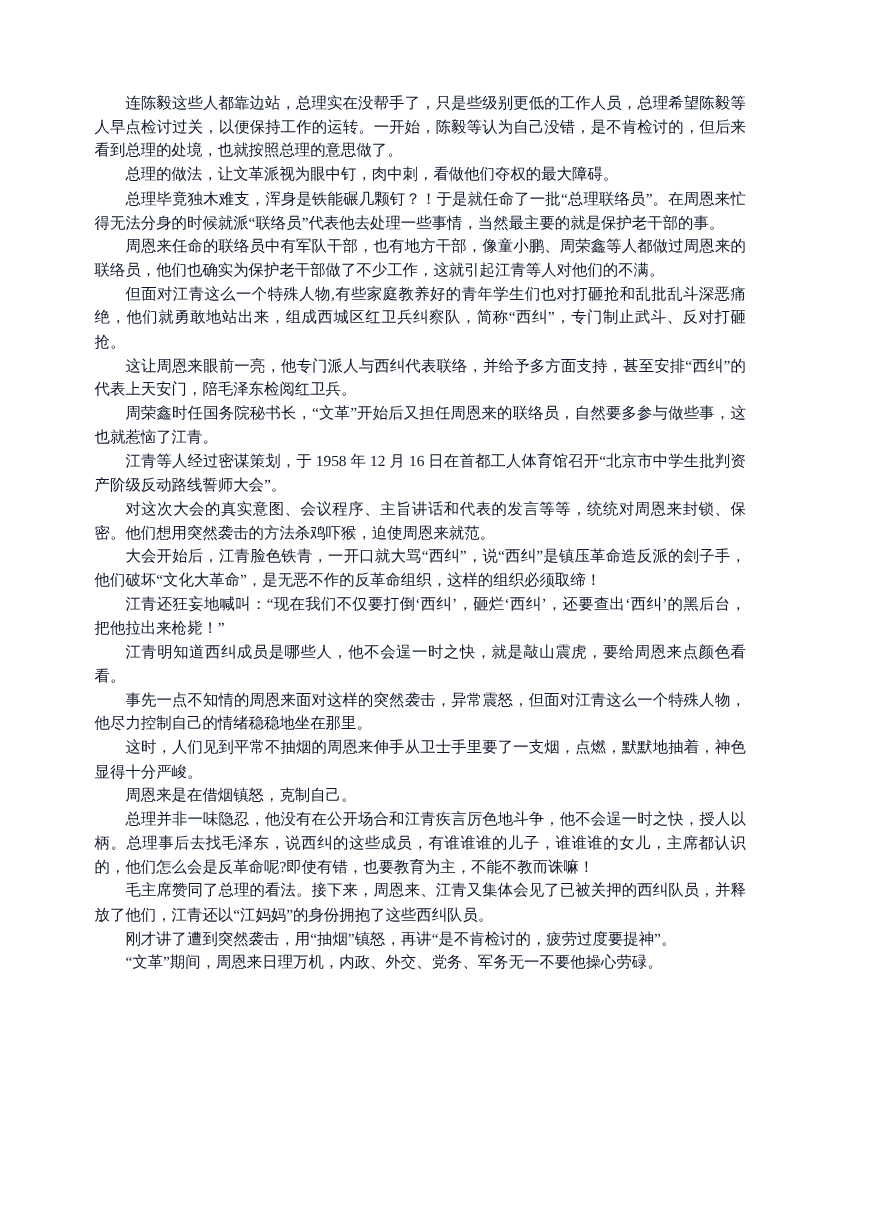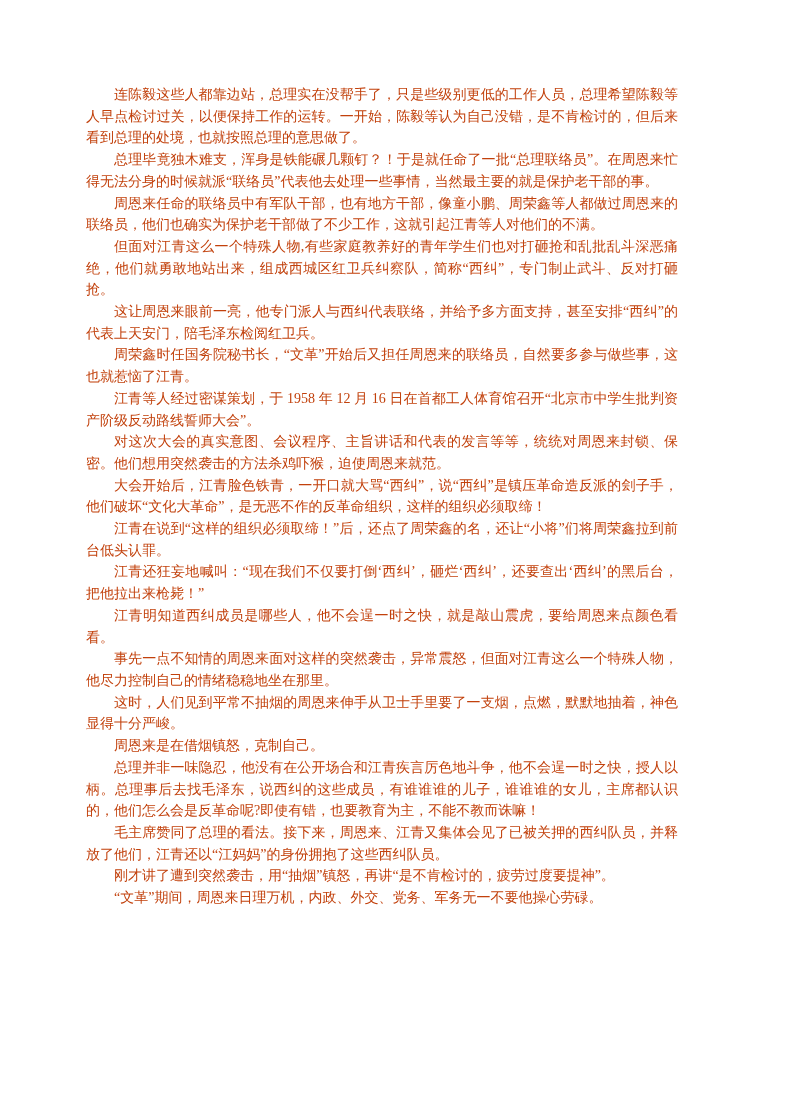--- a/index.html
+++ b/index.html
@@ -28,42 +28,42 @@
     top: 84px;
     width: 592px;
     color: #000000;
   }
   .doc-content p {
     margin: 0;
     padding: 0;
     font-family: "Liberation Serif", serif;
     font-size: 14px;
     line-height: 21.7px;
-    color: #c2410c;
+    color: #0f172a;
     text-align: justify;
     text-justify: inter-ideograph;
     text-indent: 2em;
     word-break: break-all;
   }
 </style>
 </head>
 <body>
 
 <div class="doc-page">
   <div class="doc-content">
     <p>连陈毅这些人都靠边站，总理实在没帮手了，只是些级别更低的工作人员，总理希望陈毅等人早点检讨过关，以便保持工作的运转。一开始，陈毅等认为自己没错，是不肯检讨的，但后来看到总理的处境，也就按照总理的意思做了。</p>
+    <p>总理的做法，让文革派视为眼中钉，肉中刺，看做他们夺权的最大障碍。</p>
     <p>总理毕竟独木难支，浑身是铁能碾几颗钉？！于是就任命了一批“总理联络员”。在周恩来忙得无法分身的时候就派“联络员”代表他去处理一些事情，当然最主要的就是保护老干部的事。</p>
     <p>周恩来任命的联络员中有军队干部，也有地方干部，像童小鹏、周荣鑫等人都做过周恩来的联络员，他们也确实为保护老干部做了不少工作，这就引起江青等人对他们的不满。</p>
     <p>但面对江青这么一个特殊人物,有些家庭教养好的青年学生们也对打砸抢和乱批乱斗深恶痛绝，他们就勇敢地站出来，组成西城区红卫兵纠察队，简称“西纠”，专门制止武斗、反对打砸抢。</p>
     <p>这让周恩来眼前一亮，他专门派人与西纠代表联络，并给予多方面支持，甚至安排“西纠”的代表上天安门，陪毛泽东检阅红卫兵。</p>
     <p>周荣鑫时任国务院秘书长，“文革”开始后又担任周恩来的联络员，自然要多参与做些事，这也就惹恼了江青。</p>
     <p>江青等人经过密谋策划，于 1958 年 12 月 16 日在首都工人体育馆召开“北京市中学生批判资产阶级反动路线誓师大会”。</p>
     <p>对这次大会的真实意图、会议程序、主旨讲话和代表的发言等等，统统对周恩来封锁、保密。他们想用突然袭击的方法杀鸡吓猴，迫使周恩来就范。</p>
     <p>大会开始后，江青脸色铁青，一开口就大骂“西纠”，说“西纠”是镇压革命造反派的刽子手，他们破坏“文化大革命”，是无恶不作的反革命组织，这样的组织必须取缔！</p>
-    <p>江青在说到“这样的组织必须取缔！”后，还点了周荣鑫的名，还让“小将”们将周荣鑫拉到前台低头认罪。</p>
     <p>江青还狂妄地喊叫：“现在我们不仅要打倒‘西纠’，砸烂‘西纠’，还要查出‘西纠’的黑后台，把他拉出来枪毙！”</p>
     <p>江青明知道西纠成员是哪些人，他不会逞一时之快，就是敲山震虎，要给周恩来点颜色看看。</p>
     <p>事先一点不知情的周恩来面对这样的突然袭击，异常震怒，但面对江青这么一个特殊人物，他尽力控制自己的情绪稳稳地坐在那里。</p>
     <p>这时，人们见到平常不抽烟的周恩来伸手从卫士手里要了一支烟，点燃，默默地抽着，神色显得十分严峻。</p>
     <p>周恩来是在借烟镇怒，克制自己。</p>
     <p>总理并非一味隐忍，他没有在公开场合和江青疾言厉色地斗争，他不会逞一时之快，授人以柄。总理事后去找毛泽东，说西纠的这些成员，有谁谁谁的儿子，谁谁谁的女儿，主席都认识的，他们怎么会是反革命呢?即使有错，也要教育为主，不能不教而诛嘛！</p>
     <p>毛主席赞同了总理的看法。接下来，周恩来、江青又集体会见了已被关押的西纠队员，并释放了他们，江青还以“江妈妈”的身份拥抱了这些西纠队员。</p>
     <p>刚才讲了遭到突然袭击，用“抽烟”镇怒，再讲“是不肯检讨的，疲劳过度要提神”。</p>
     <p>“文革”期间，周恩来日理万机，内政、外交、党务、军务无一不要他操心劳碌。</p>
   </div>

